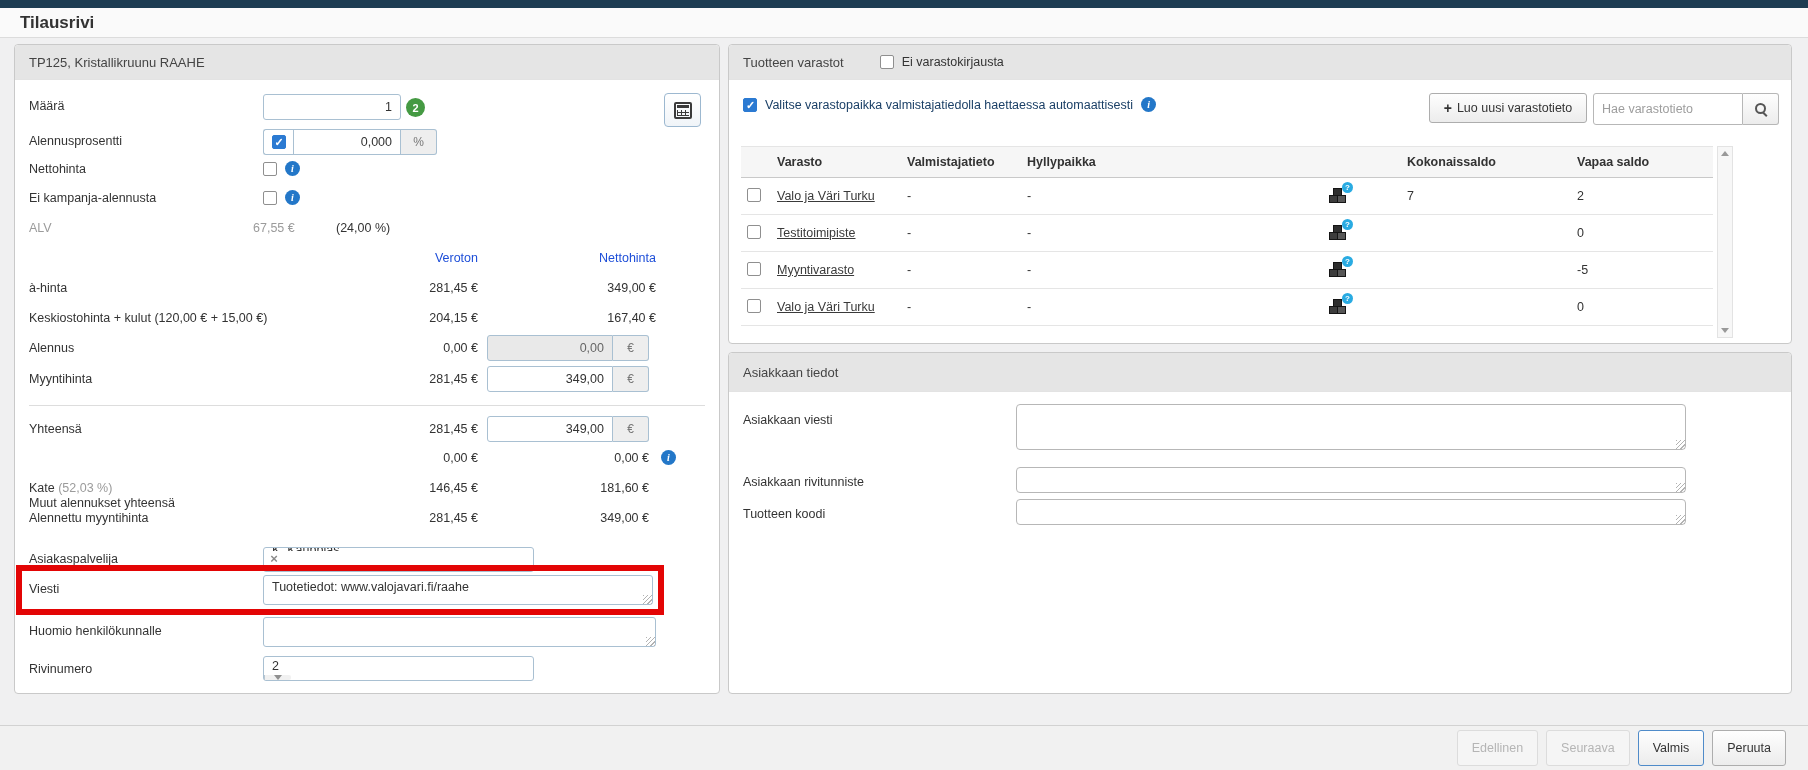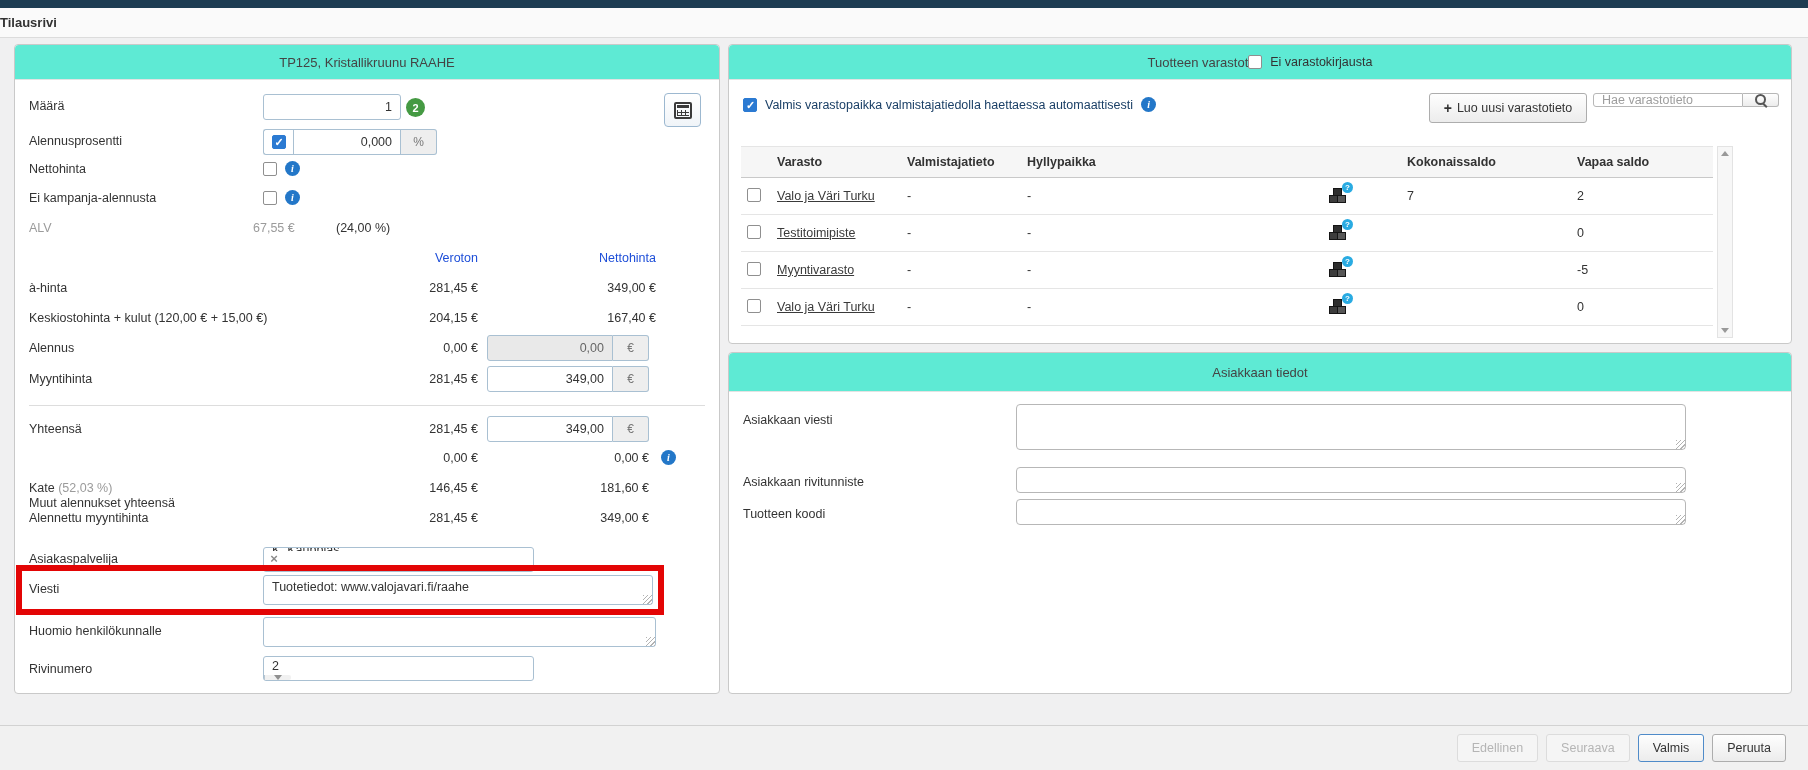--- a/index.html
+++ b/index.html
@@ -1,20 +1,20 @@
 <!DOCTYPE html>
 <html><head>
 <meta charset="utf-8">
 <style>
   html,body{margin:0;padding:0;background:#dcdcdc;font-family:"Liberation Sans",sans-serif;}
   .stage{position:relative;width:1808px;height:770px;background:#f0f0f1;overflow:hidden;}
   .topbar{position:absolute;left:0;top:0;width:100%;height:8px;background:#1d3c52;}
-  .dialog-header{position:absolute;left:0;top:8px;width:100%;height:30px;background:#fafafa;border-bottom:1px solid #dcdcdc;display:flex;align-items:center;box-sizing:border-box;font-weight:bold;font-size:13px;color:#333;}
+  .dialog-header{position:absolute;left:0;top:8px;width:100%;height:30px;background:#fafafa;border-bottom:1px solid #dcdcdc;display:flex;align-items:center;padding-left:20px;box-sizing:border-box;font-weight:bold;font-size:17px;color:#333;}
   .panel{position:absolute;background:#fff;border:1px solid #c9c9c9;border-radius:4px;box-sizing:border-box;}
-  .panel-header{height:34px;border-bottom:1px solid #e3e3e3;display:flex;align-items:center;justify-content:center;padding:0 14px;font-size:13px;color:#444;background:#5eead4;border-radius:4px 4px 0 0;}
+  .panel-header{height:34px;border-bottom:1px solid #e3e3e3;display:flex;align-items:center;justify-content:flex-start;padding:0 14px;font-size:13px;color:#444;background:#e5e5e5;border-radius:4px 4px 0 0;}
   .lbl{position:absolute;font-size:12.5px;color:#333;white-space:nowrap;}
   .gray{color:#9b9b9b;}
   .vcol{position:absolute;font-size:12.5px;color:#333;text-align:right;white-space:nowrap;}
   .colhead{font-weight:bold;color:#1d4ed8;}
   .txt-input{position:absolute;box-sizing:border-box;border:1px solid #a9c0d2;border-radius:3px;background:#fff;font-family:inherit;font-size:12.5px;color:#333;padding:0 8px;outline:none;}
   .num{text-align:right;}
   .igroup{position:absolute;display:flex;height:26px;}
   .igroup input{box-sizing:border-box;border:1px solid #a9c0d2;border-radius:3px 0 0 3px;font-family:inherit;font-size:12.5px;color:#333;padding:0 8px;text-align:right;outline:none;width:126px;}
   .igroup input.dis{background:#e9e9e9;color:#666;}
   .addon{box-sizing:border-box;width:36px;border:1px solid #a9c0d2;border-left:none;background:#eee;color:#777;font-size:12px;display:flex;align-items:center;justify-content:center;border-radius:0 3px 3px 0;}
@@ -29,21 +29,21 @@
   .selectbox .stext{flex:1;display:flex;align-items:center;padding:0 8px;font-size:12.5px;color:#333;overflow:hidden;}
   .selectbox .clear{width:20px;display:flex;align-items:center;justify-content:center;color:#8a8a8a;font-weight:bold;font-size:13px;cursor:pointer;}
   .selectbox .arrowbtn{width:26px;border-left:1px solid #b9c7d2;background:#f1f1f1;display:flex;align-items:center;justify-content:center;border-radius:0 2px 2px 0;cursor:pointer;}
   .arr-down{width:0;height:0;border-left:4px solid transparent;border-right:4px solid transparent;border-top:5px solid #909090;}
   .arr-up-s{width:0;height:0;border-left:4px solid transparent;border-right:4px solid transparent;border-bottom:5px solid #999;}
   .arr-dn-s{width:0;height:0;border-left:4px solid transparent;border-right:4px solid transparent;border-top:5px solid #999;}
   textarea.ta{position:absolute;box-sizing:border-box;border:1px solid #a9c0d2;border-radius:3px;resize:none;font-family:inherit;font-size:12.5px;color:#333;padding:4px 8px;outline:none;overflow:hidden;}
   .rhandle{position:absolute;width:9px;height:9px;background:repeating-linear-gradient(135deg,#b3b3b3 0 1px,transparent 1px 3px);pointer-events:none;}
   .divider{position:absolute;height:1px;background:#ddd;}
   .red-box{position:absolute;border:6px solid #e30505;pointer-events:none;z-index:6;}
-  .btn{height:28px;padding:0 14px;border:1px solid #adadad;border-radius:3px;background:linear-gradient(#fefefe,#ececec);font-size:12.5px;color:#333;display:inline-flex;align-items:center;justify-content:center;box-sizing:border-box;cursor:pointer;white-space:nowrap;}
+  .btn{height:36px;padding:0 14px;border:1px solid #adadad;border-radius:3px;background:linear-gradient(#fefefe,#ececec);font-size:12.5px;color:#333;display:inline-flex;align-items:center;justify-content:center;box-sizing:border-box;cursor:pointer;white-space:nowrap;}
   .btn.disabled{color:#b5b5b5;background:#f5f5f5;border-color:#dcdcdc;cursor:default;}
   .btn.primary{border-color:#4f8bc9;}
   .plus{font-weight:bold;margin-right:5px;font-size:14px;}
   .footer{position:absolute;left:0;top:725px;width:100%;height:45px;background:#f1f1f1;border-top:1px solid #d2d2d2;box-sizing:border-box;display:flex;align-items:center;justify-content:flex-end;gap:8px;padding-right:22px;}
   .calc-btn{position:absolute;width:37px;height:34px;border:1px solid #9cb8d0;border-radius:4px;background:linear-gradient(#ffffff,#f0f4f8);display:flex;align-items:center;justify-content:center;cursor:pointer;box-sizing:border-box;}
   .calcicon{position:relative;width:18px;height:17px;border:2px solid #3a3a3a;border-radius:2px;box-sizing:border-box;}
   .calcicon::before{content:"";position:absolute;left:1px;top:1px;right:1px;height:3px;background:#3a3a3a;}
   .calcicon::after{content:"";position:absolute;left:1px;top:6px;right:1px;bottom:1px;background-image:repeating-linear-gradient(90deg,#3a3a3a 0 1px,transparent 1px 4px),repeating-linear-gradient(0deg,#3a3a3a 0 1px,transparent 1px 3px);}
   .mag{position:relative;width:14px;height:14px;display:inline-block;}
   .mag::before{content:"";position:absolute;left:1px;top:1px;width:7px;height:7px;border:2px solid #555;border-radius:50%;}
@@ -54,25 +54,25 @@
   .cube.c2{left:10px;top:10px;background:#565656;}
   .cube.c3{left:6px;top:3px;background:#2e2e2e;}
   .qbadge{position:absolute;right:-2px;top:-3px;width:11px;height:11px;border-radius:50%;background:#29abe2;color:#fff;font-size:8px;font-weight:bold;display:flex;align-items:center;justify-content:center;}
   .qbadge::before{content:"?";}
   table.wtable{position:absolute;border-collapse:collapse;table-layout:fixed;font-size:12.5px;color:#333;}
   .wtable th{background:#f6f6f6;border-top:1px solid #e5e5e5;border-bottom:1px solid #c9c9c9;text-align:left;font-weight:bold;height:30px;padding:0 6px;}
   .wtable td{border-bottom:1px solid #e5e5e5;height:36px;padding:0 6px;}
   .wlink{color:#3a3a3a;text-decoration:underline;cursor:pointer;margin-top:26px;}
   .vscroll{position:absolute;width:16px;background:#f7f7f7;border:1px solid #e3e3e3;box-sizing:border-box;display:flex;flex-direction:column;justify-content:space-between;align-items:center;padding:4px 0;}
   .chkrow{position:absolute;display:flex;align-items:center;gap:8px;font-size:12.5px;color:#333;}
-  .sgroup{position:absolute;display:flex;height:14px;}
+  .sgroup{position:absolute;display:flex;height:32px;}
   .sgroup input{box-sizing:border-box;width:150px;border:1px solid #b7b7b7;border-radius:3px 0 0 3px;font-family:inherit;font-size:12.5px;padding:0 8px;color:#333;outline:none;}
   .sgroup input::placeholder{color:#9d9d9d;}
   .sgroup .sbtn{box-sizing:border-box;width:36px;border:1px solid #b7b7b7;border-left:none;border-radius:0 3px 3px 0;background:linear-gradient(#fefefe,#ececec);display:flex;align-items:center;justify-content:center;cursor:pointer;}
-  .hdr-check{display:flex;align-items:center;gap:8px;font-size:12.5px;color:#333;}
+  .hdr-check{display:flex;align-items:center;gap:8px;font-size:12.5px;color:#333;margin-left:36px;}
 </style>
 </head>
 <body>
 
 <div class="stage">
 
   <div class="topbar"></div>
 
   <div class="dialog-header">
     <span>Tilausrivi</span>
@@ -193,21 +193,21 @@
     <div class="panel-header">
       <span>Tuotteen varastot</span>
       <span class="hdr-check">
         <span class="cb"></span>
         <span>Ei varastokirjausta</span>
       </span>
     </div>
 
     <span class="chkrow" style="left:14px;top:52px;">
       <span class="cb checked"></span>
-      <span style="color:#1a3f66;">Valmis varastopaikka valmistajatiedolla haettaessa automaattisesti</span>
+      <span style="color:#1a3f66;">Valitse varastopaikka valmistajatiedolla haettaessa automaattisesti</span>
       <span class="info"></span>
     </span>
 
     <button class="btn" style="position:absolute;left:700px;top:48px;width:158px;height:30px;">
       <span class="plus">+</span>
       <span>Luo uusi varastotieto</span>
     </button>
     <div class="sgroup" style="left:864px;top:48px;">
       <input placeholder="Hae varastotieto" style="">
       <span class="sbtn">

